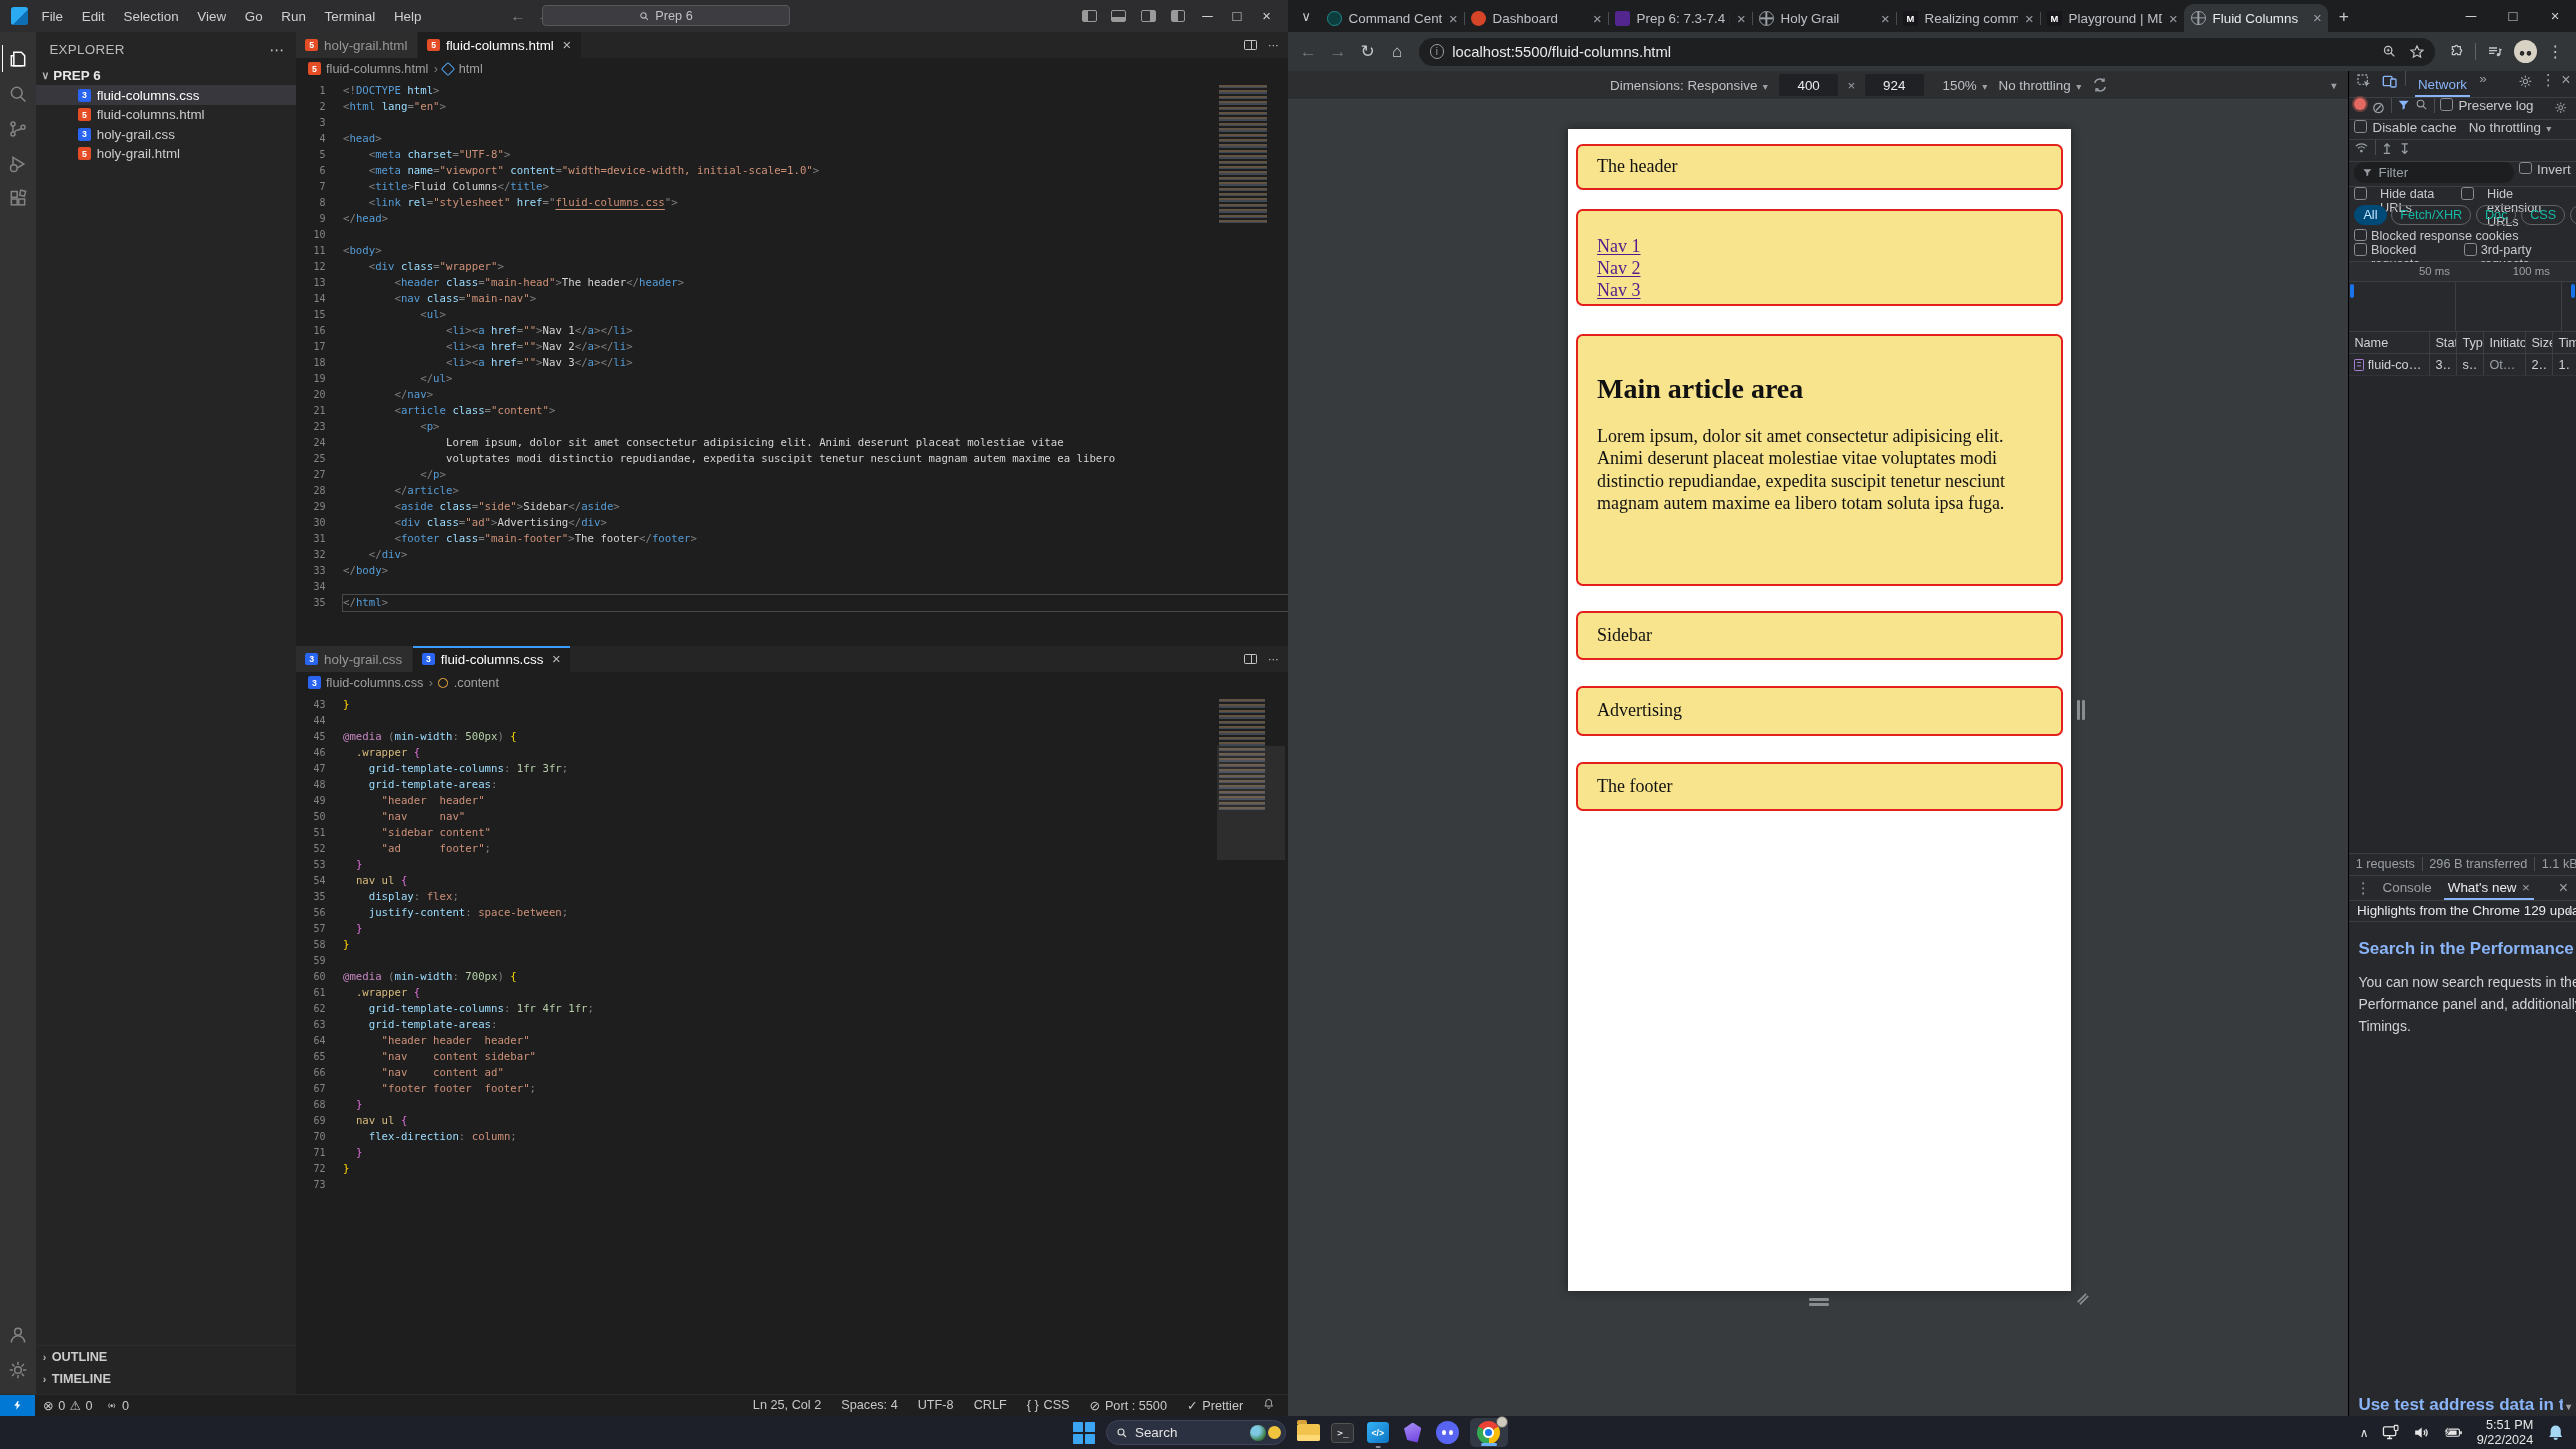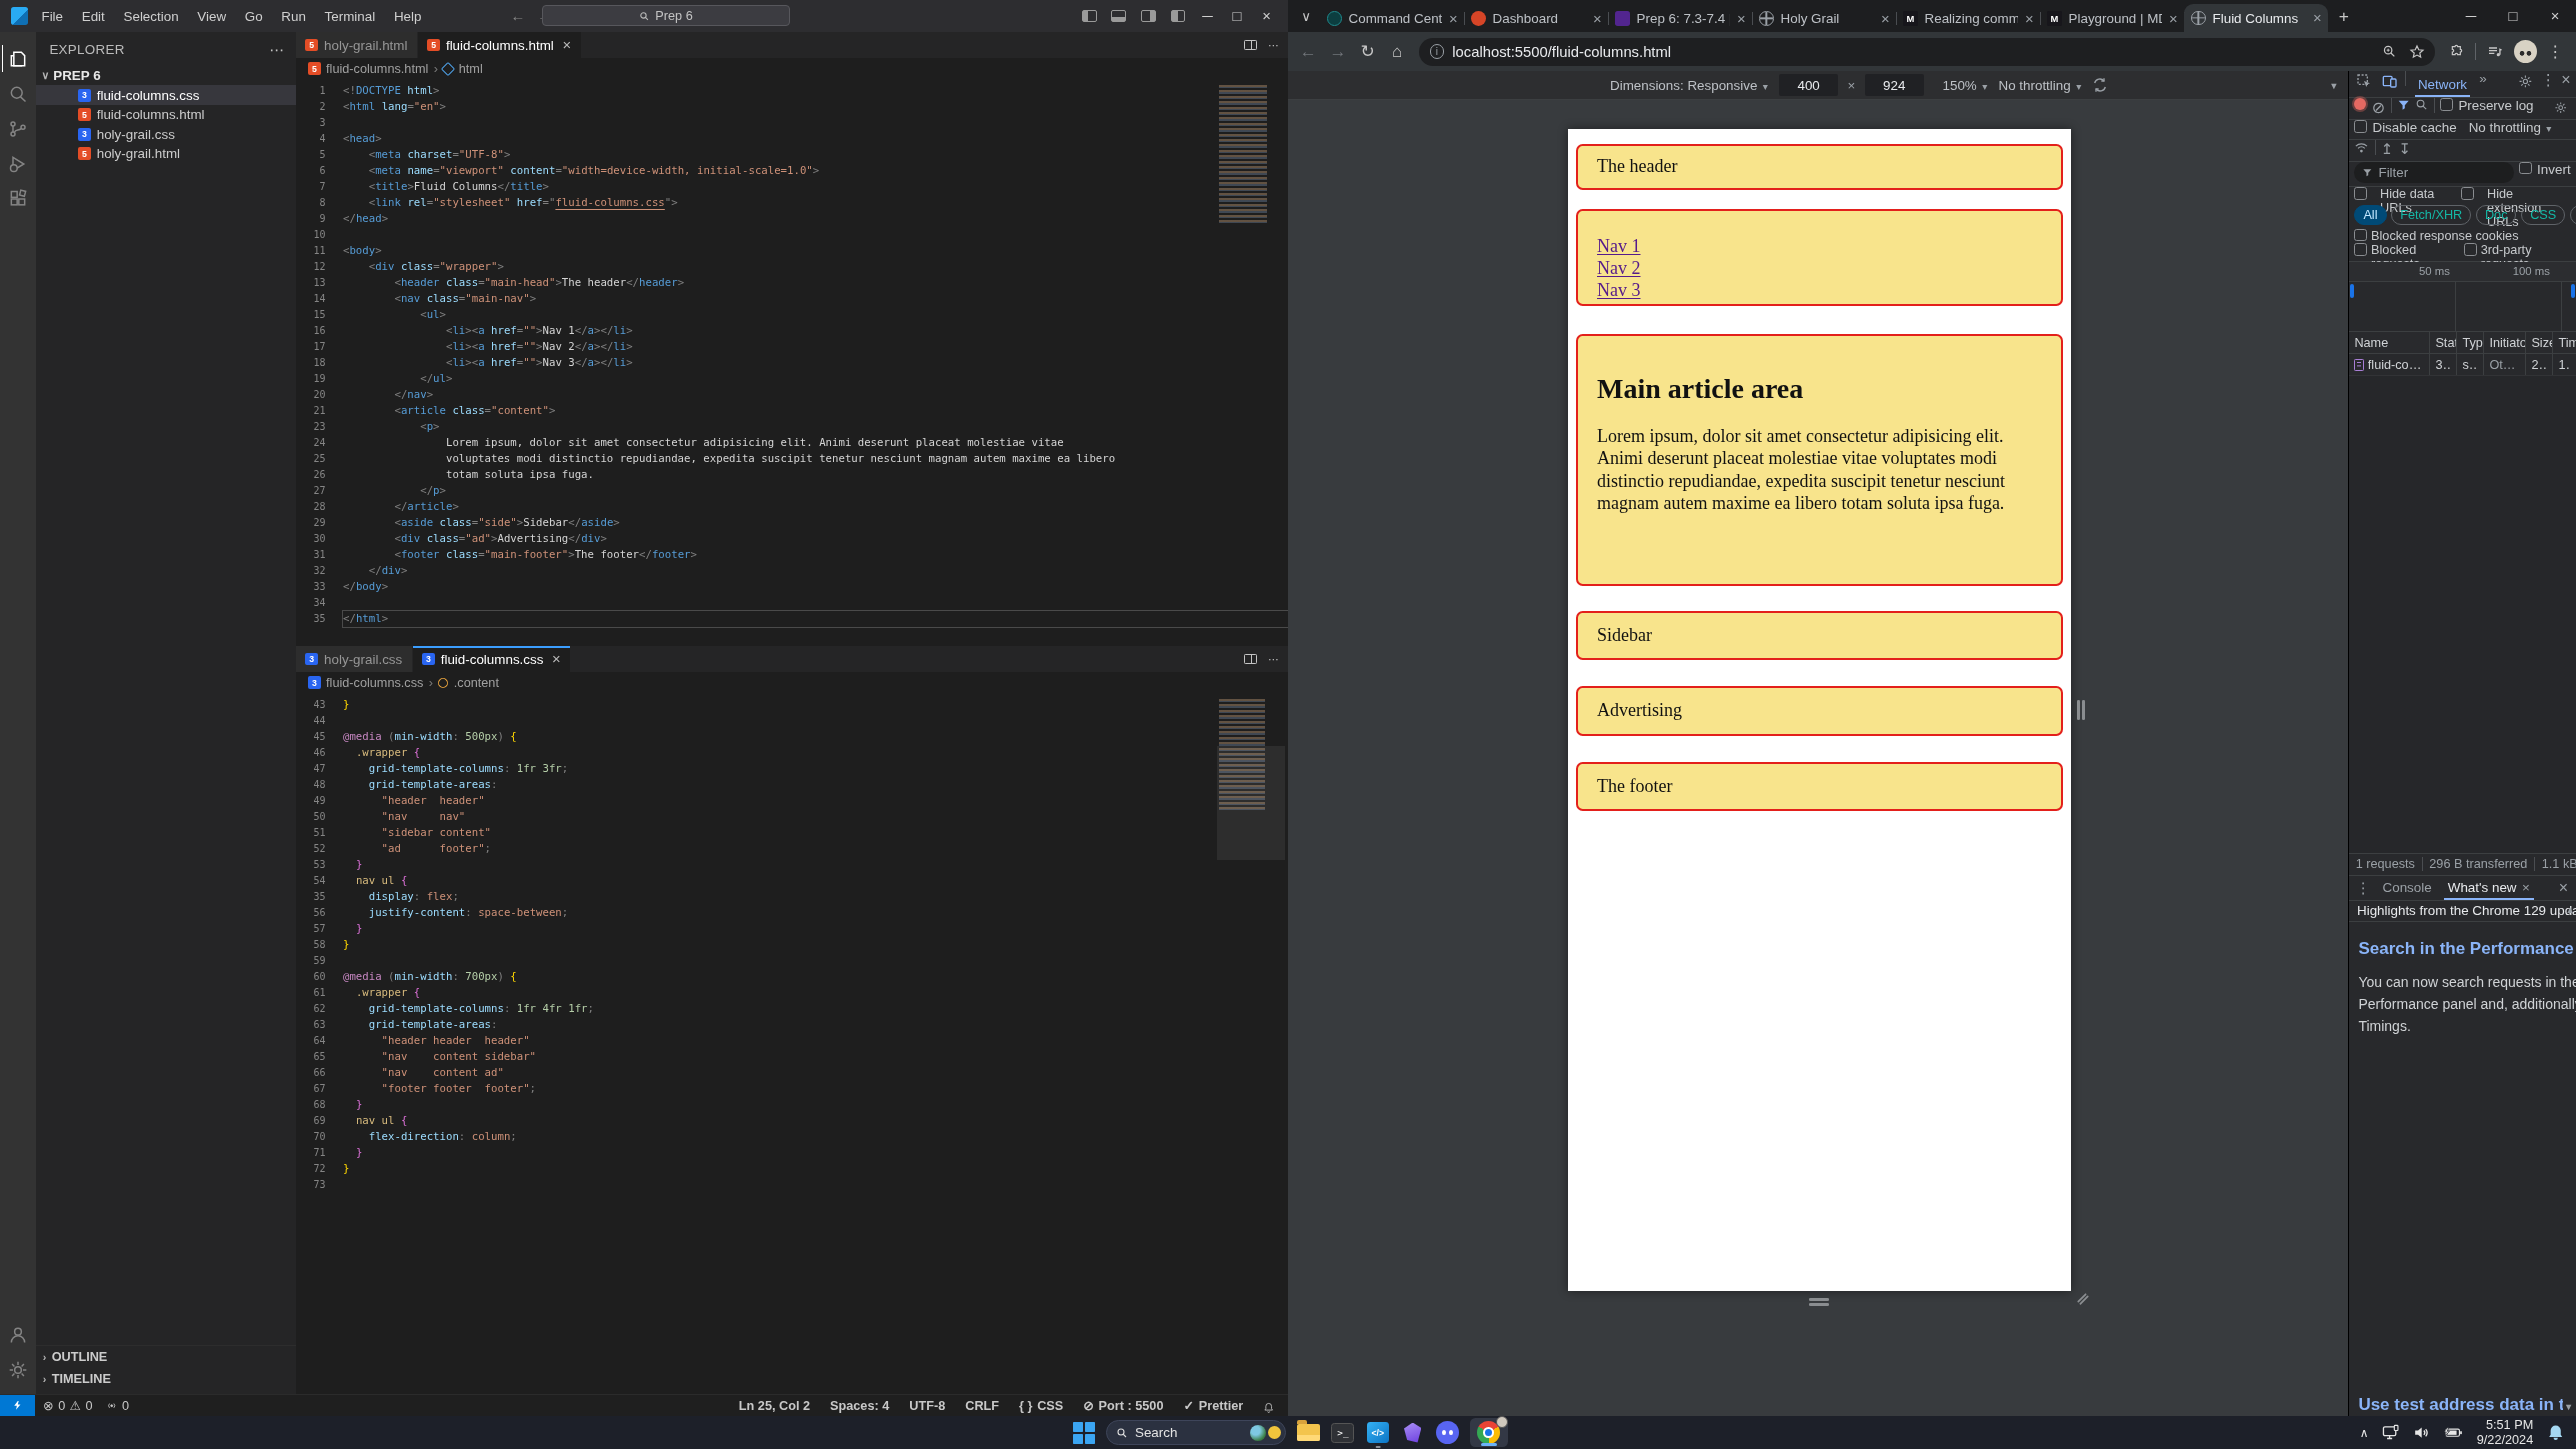--- a/index.html
+++ b/index.html
@@ -74,21 +74,21 @@
   .tk-n{color:#b5cea8;} .tk-v{color:#ce9178;} .tk-b1{color:#ffd700;} .tk-b2{color:#da70d6;}
   .minimap{position:absolute;top:5.4px;right:6.7px;width:62px;}
   .mm-marks{background:
      repeating-linear-gradient(to bottom,rgba(200,160,120,.5) 0 2px,rgba(150,180,220,.35) 2px 3.4px,transparent 3.4px 5.4px);
      opacity:.8;}
   .mm-view{position:absolute;left:-2.7px;right:-4px;background:rgba(255,255,255,.07);}
 
   .vs-status{height:22px;background:#1f1f1f;border-top:0.7px solid #2b2b2b;display:flex;align-items:center;flex:none;font-size:12.7px;color:#c8c8c8;}
   .st-remote{width:35px;height:100%;background:#0078d4;display:flex;align-items:center;justify-content:center;color:#fff;}
   .st-left{display:flex;align-items:center;gap:4px;padding-left:8px;}
-  .st-right{margin-left:auto;display:flex;align-items:flex-end;gap:20px;padding-right:13.4px;font-weight:bold;}
+  .st-right{margin-left:auto;display:flex;align-items:flex-start;gap:20px;padding-right:13.4px;}
   .st-item{display:flex;align-items:center;gap:4.7px;}
 
   
   #browser{position:absolute;left:1288px;top:0;width:1288px;height:1416px;background:#202124;display:flex;flex-direction:column;}
   .ch-tabstrip{height:32px;background:#1d1e20;display:flex;align-items:flex-end;padding-left:5.4px;flex:none;}
   .tab-search{width:23px;height:23px;border-radius:50%;display:flex;align-items:center;justify-content:center;color:#c7c7c7;font-size:13.4px;margin:0 2.7px 4px 1.3px;}
   .ch-tab{width:144px;height:27px;display:flex;align-items:center;gap:6.7px;padding:0 6.7px;color:#bdc1c6;font-size:13.4px;position:relative;}
   .ch-tab:not(.active)::after{content:"";position:absolute;right:0;top:6.7px;bottom:6.7px;width:0.7px;background:#4a4d51;}
   .ch-tab.active{background:#323639;border-radius:9.4px 9.4px 0 0;color:#e8eaed;height:28px;}
   .ch-tab .t{flex:1;white-space:nowrap;overflow:hidden;}
@@ -389,21 +389,20 @@
               <div class="code-line"><span class="gutter">15</span><span class="lc"><span class="tk-x">            </span><span class="tk-p">&lt;</span><span class="tk-t">ul</span><span class="tk-p">&gt;</span></span></div>
               <div class="code-line"><span class="gutter">16</span><span class="lc"><span class="tk-x">                </span><span class="tk-p">&lt;</span><span class="tk-t">li</span><span class="tk-p">&gt;&lt;</span><span class="tk-t">a</span><span class="tk-x"> </span><span class="tk-a">href</span><span class="tk-p">=</span><span class="tk-s">""</span><span class="tk-p">&gt;</span><span class="tk-x">Nav 1</span><span class="tk-p">&lt;/</span><span class="tk-t">a</span><span class="tk-p">&gt;&lt;/</span><span class="tk-t">li</span><span class="tk-p">&gt;</span></span></div>
               <div class="code-line"><span class="gutter">17</span><span class="lc"><span class="tk-x">                </span><span class="tk-p">&lt;</span><span class="tk-t">li</span><span class="tk-p">&gt;&lt;</span><span class="tk-t">a</span><span class="tk-x"> </span><span class="tk-a">href</span><span class="tk-p">=</span><span class="tk-s">""</span><span class="tk-p">&gt;</span><span class="tk-x">Nav 2</span><span class="tk-p">&lt;/</span><span class="tk-t">a</span><span class="tk-p">&gt;&lt;/</span><span class="tk-t">li</span><span class="tk-p">&gt;</span></span></div>
               <div class="code-line"><span class="gutter">18</span><span class="lc"><span class="tk-x">                </span><span class="tk-p">&lt;</span><span class="tk-t">li</span><span class="tk-p">&gt;&lt;</span><span class="tk-t">a</span><span class="tk-x"> </span><span class="tk-a">href</span><span class="tk-p">=</span><span class="tk-s">""</span><span class="tk-p">&gt;</span><span class="tk-x">Nav 3</span><span class="tk-p">&lt;/</span><span class="tk-t">a</span><span class="tk-p">&gt;&lt;/</span><span class="tk-t">li</span><span class="tk-p">&gt;</span></span></div>
               <div class="code-line"><span class="gutter">19</span><span class="lc"><span class="tk-x">            </span><span class="tk-p">&lt;/</span><span class="tk-t">ul</span><span class="tk-p">&gt;</span></span></div>
               <div class="code-line"><span class="gutter">20</span><span class="lc"><span class="tk-x">        </span><span class="tk-p">&lt;/</span><span class="tk-t">nav</span><span class="tk-p">&gt;</span></span></div>
               <div class="code-line"><span class="gutter">21</span><span class="lc"><span class="tk-x">        </span><span class="tk-p">&lt;</span><span class="tk-t">article</span><span class="tk-x"> </span><span class="tk-a">class</span><span class="tk-p">=</span><span class="tk-s">"content"</span><span class="tk-p">&gt;</span></span></div>
               <div class="code-line"><span class="gutter">23</span><span class="lc"><span class="tk-x">            </span><span class="tk-p">&lt;</span><span class="tk-t">p</span><span class="tk-p">&gt;</span></span></div>
               <div class="code-line"><span class="gutter">24</span><span class="lc"><span class="tk-x">                Lorem ipsum, dolor sit amet consectetur adipisicing elit. Animi deserunt placeat molestiae vitae</span></span></div>
               <div class="code-line"><span class="gutter">25</span><span class="lc"><span class="tk-x">                voluptates modi distinctio repudiandae, expedita suscipit tenetur nesciunt magnam autem maxime ea libero</span></span></div>
-              <div class="code-line"><span class="gutter">26</span><span class="lc"><span class="tk-x">                totam soluta ipsa fuga.</span></span></div>
               <div class="code-line"><span class="gutter">27</span><span class="lc"><span class="tk-x">            </span><span class="tk-p">&lt;/</span><span class="tk-t">p</span><span class="tk-p">&gt;</span></span></div>
               <div class="code-line"><span class="gutter">28</span><span class="lc"><span class="tk-x">        </span><span class="tk-p">&lt;/</span><span class="tk-t">article</span><span class="tk-p">&gt;</span></span></div>
               <div class="code-line"><span class="gutter">29</span><span class="lc"><span class="tk-x">        </span><span class="tk-p">&lt;</span><span class="tk-t">aside</span><span class="tk-x"> </span><span class="tk-a">class</span><span class="tk-p">=</span><span class="tk-s">"side"</span><span class="tk-p">&gt;</span><span class="tk-x">Sidebar</span><span class="tk-p">&lt;/</span><span class="tk-t">aside</span><span class="tk-p">&gt;</span></span></div>
               <div class="code-line"><span class="gutter">30</span><span class="lc"><span class="tk-x">        </span><span class="tk-p">&lt;</span><span class="tk-t">div</span><span class="tk-x"> </span><span class="tk-a">class</span><span class="tk-p">=</span><span class="tk-s">"ad"</span><span class="tk-p">&gt;</span><span class="tk-x">Advertising</span><span class="tk-p">&lt;/</span><span class="tk-t">div</span><span class="tk-p">&gt;</span></span></div>
               <div class="code-line"><span class="gutter">31</span><span class="lc"><span class="tk-x">        </span><span class="tk-p">&lt;</span><span class="tk-t">footer</span><span class="tk-x"> </span><span class="tk-a">class</span><span class="tk-p">=</span><span class="tk-s">"main-footer"</span><span class="tk-p">&gt;</span><span class="tk-x">The footer</span><span class="tk-p">&lt;/</span><span class="tk-t">footer</span><span class="tk-p">&gt;</span></span></div>
               <div class="code-line"><span class="gutter">32</span><span class="lc"><span class="tk-x">    </span><span class="tk-p">&lt;/</span><span class="tk-t">div</span><span class="tk-p">&gt;</span></span></div>
               <div class="code-line"><span class="gutter">33</span><span class="lc"><span class="tk-p">&lt;/</span><span class="tk-t">body</span><span class="tk-p">&gt;</span></span></div>
               <div class="code-line"><span class="gutter">34</span><span class="lc"></span></div>
               <div class="code-line cur"><span class="gutter">35</span><span class="lc"><span class="tk-p">&lt;/</span><span class="tk-t">html</span><span class="tk-p">&gt;</span></span></div>
             </div>

